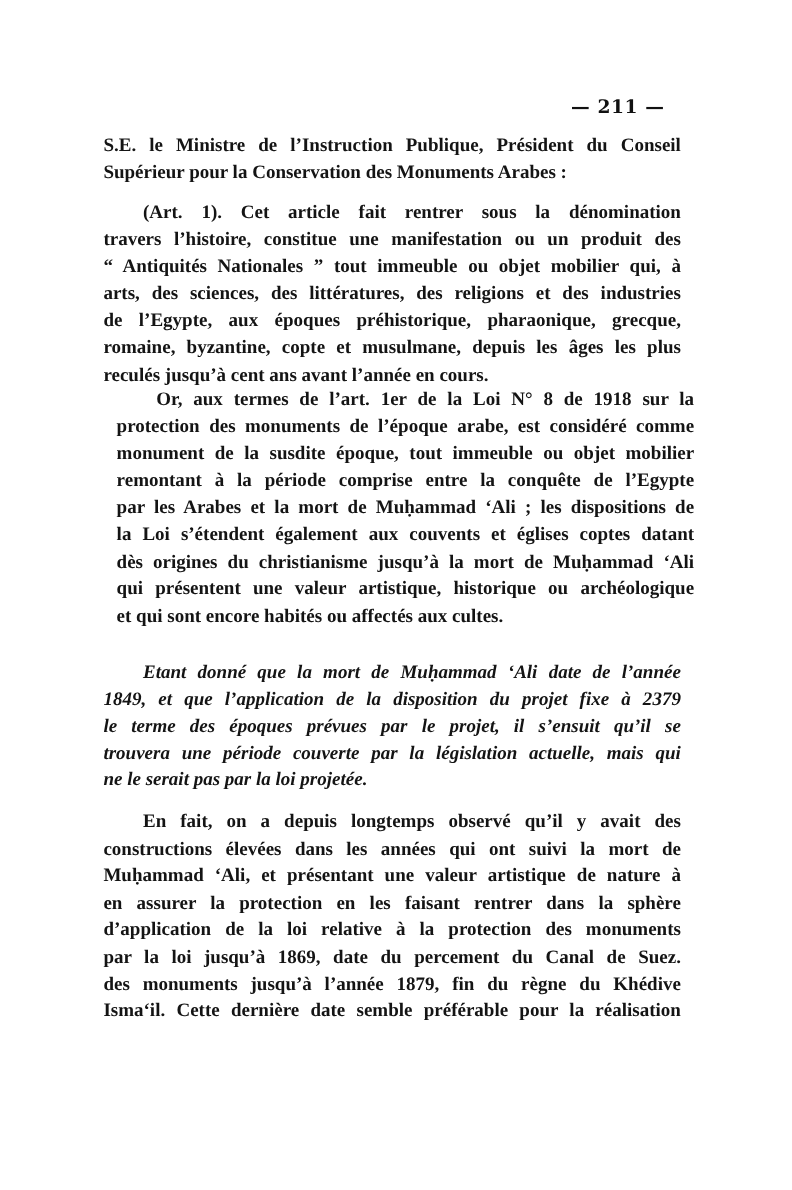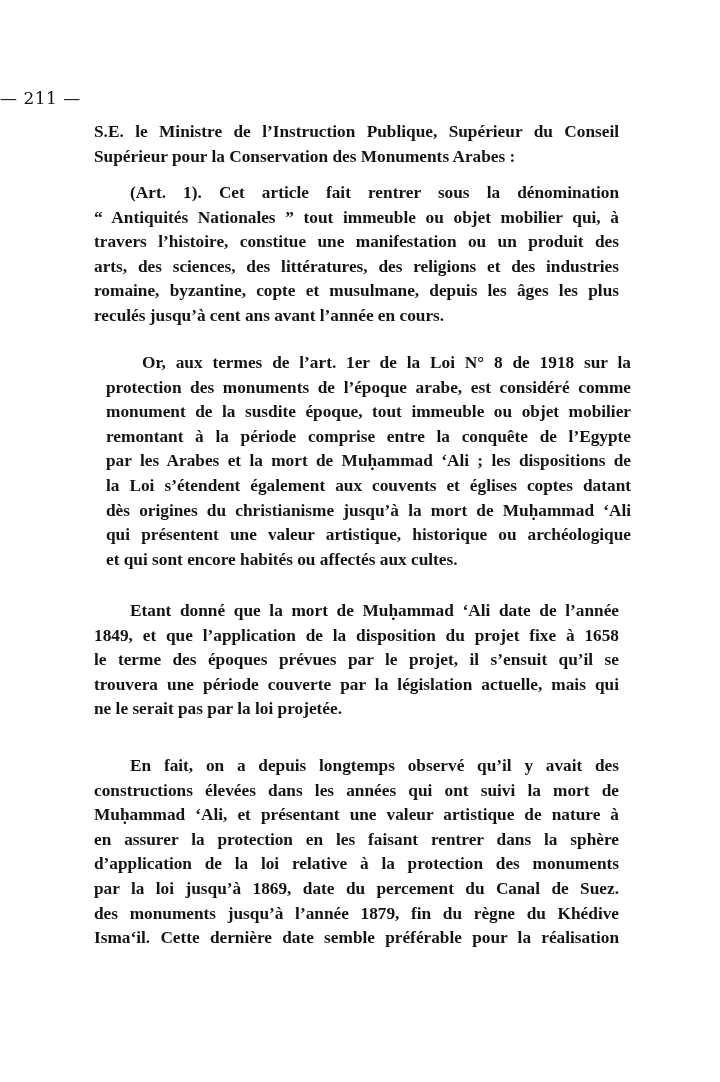--- a/index.html
+++ b/index.html
@@ -1,76 +1,77 @@
 <!DOCTYPE html>
 <html><head>
 <meta charset="utf-8">
 <style>
   html, body { margin: 0; padding: 0; }
   body {
     width: 720px; height: 1082px; background: #ffffff; position: relative; overflow: hidden;
     font-family: "DejaVu Serif", "Liberation Serif", serif; color: #111;
   }
   .page-number {
-    position: absolute; top: 88px; left: 0; width: 604px; text-align: left;
-    font-size: 17px; font-weight: normal; letter-spacing: 0.5px;
+    position: absolute; top: 88px; left: 0; width: 604px; text-align: right;
+    font-size: 17px; font-weight: bold; letter-spacing: 0.5px;
   }
   .block {
     position: absolute; left: 94px; width: 525px;
     font-family: "Liberation Serif", "DejaVu Serif", serif;
     font-size: 17.3px; line-height: 24.6px; font-weight: bold;
     color: #141414;
   }
   .line {
     display: block; white-space: nowrap; text-align: justify; text-align-last: justify;
     height: 24.6px; overflow: visible;
   }
   .line.last { text-align-last: left; }
   .line.indent { padding-left: 36px; }
 </style>
 </head>
 <body>
 
 <div class="page-number">— 211 —</div>
 
 <div class="block" style="top:120px;">
-  <span class="line">S.E. le Ministre de l’Instruction Publique, Supérieur du Conseil</span>
+  <span class="line">S.E. le Ministre de l’Instruction Publique, Président du Conseil</span>
   <span class="line last">Supérieur pour la Conservation des Monuments Arabes :</span>
 </div>
 
 <div class="block" style="top:181px;">
   <span class="line indent">(Art. 1).  Cet article fait rentrer sous la dénomination</span>
+  <span class="line">travers l’histoire, constitue une manifestation ou un produit des</span>
   <span class="line">“ Antiquités Nationales ” tout immeuble ou objet mobilier qui, à</span>
-  <span class="line">travers l’histoire, constitue une manifestation ou un produit des</span>
   <span class="line">arts, des sciences, des littératures, des religions et des industries</span>
+  <span class="line">de l’Egypte, aux époques préhistorique, pharaonique, grecque,</span>
   <span class="line">romaine, byzantine, copte et musulmane, depuis les âges les plus</span>
   <span class="line last">reculés jusqu’à cent ans avant l’année en cours.</span>
 </div>
 
 <div class="block" style="top:351px;margin-left:12px;">
   <span class="line indent">Or, aux termes de l’art. 1er de la Loi N° 8 de 1918 sur la</span>
   <span class="line">protection des monuments de l’époque arabe, est considéré comme</span>
   <span class="line">monument de la susdite époque, tout immeuble ou objet mobilier</span>
   <span class="line">remontant à la période comprise entre la conquête de l’Egypte</span>
   <span class="line">par les Arabes et la mort de Muḥammad ‘Ali ; les dispositions de</span>
   <span class="line">la Loi s’étendent également aux couvents et églises coptes datant</span>
   <span class="line">dès origines du christianisme jusqu’à la mort de Muḥammad ‘Ali</span>
   <span class="line">qui présentent une valeur artistique, historique ou archéologique</span>
   <span class="line last">et qui sont encore habités ou affectés aux cultes.</span>
 </div>
 
-<div class="block" style="top:599px;">
+<div class="block" style="top:599px;font-style:italic;">
   <span class="line indent">Etant donné que la mort de Muḥammad ‘Ali date de l’année</span>
-  <span class="line">1849, et que l’application de la disposition du projet fixe à 1658</span>
+  <span class="line">1849, et que l’application de la disposition du projet fixe à 2379</span>
   <span class="line">le terme des époques prévues par le projet, il s’ensuit qu’il se</span>
   <span class="line">trouvera une période couverte par la législation actuelle, mais qui</span>
   <span class="line last">ne le serait pas par la loi projetée.</span>
 </div>
 
-<div class="block" style="top:754px;">
+<div class="block" style="top:735px;">
   <span class="line indent">En fait, on a depuis longtemps observé qu’il y avait des</span>
   <span class="line">constructions élevées dans les années qui ont suivi la mort de</span>
   <span class="line">Muḥammad ‘Ali, et présentant une valeur artistique de nature à</span>
   <span class="line">en assurer la protection en les faisant rentrer dans la sphère</span>
   <span class="line">d’application de la loi relative à la protection des monuments</span>
   <span class="line">par la loi jusqu’à 1869, date du percement du Canal de Suez.</span>
   <span class="line">des monuments jusqu’à l’année 1879, fin du règne du Khédive</span>
   <span class="line">Isma‘il.  Cette dernière date semble préférable pour la réalisation</span>
 </div>
 

